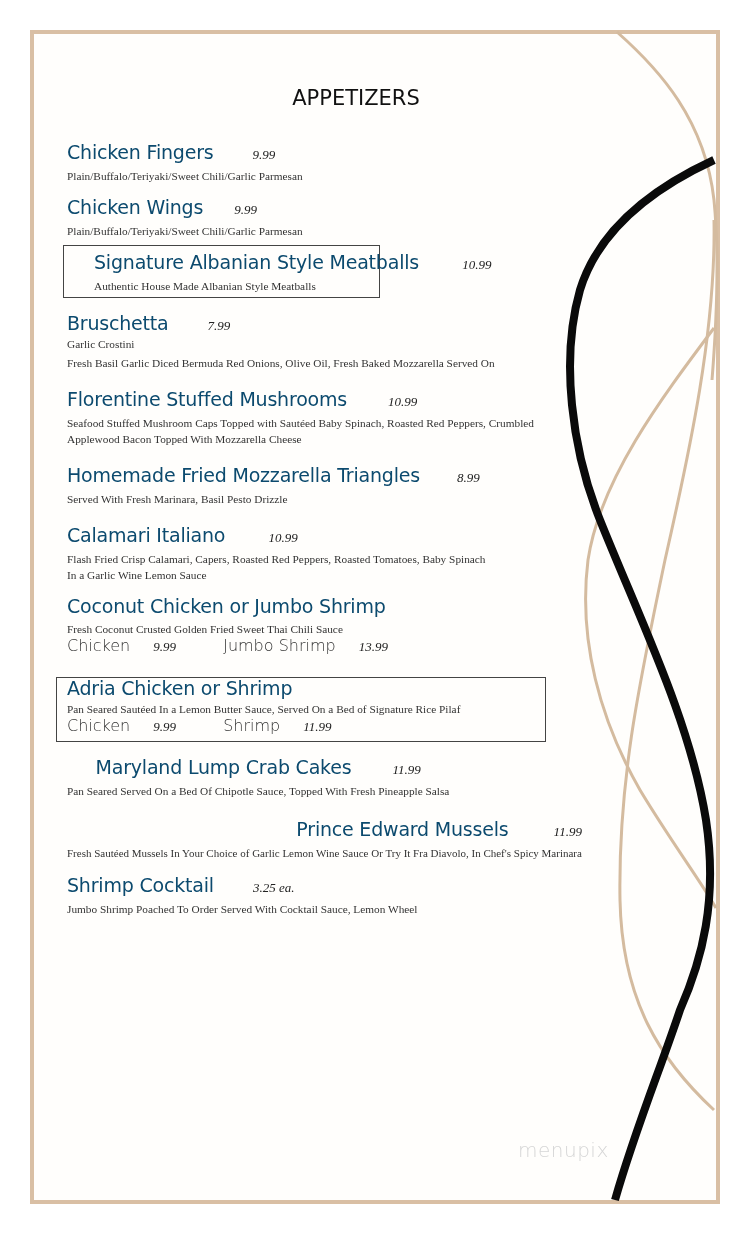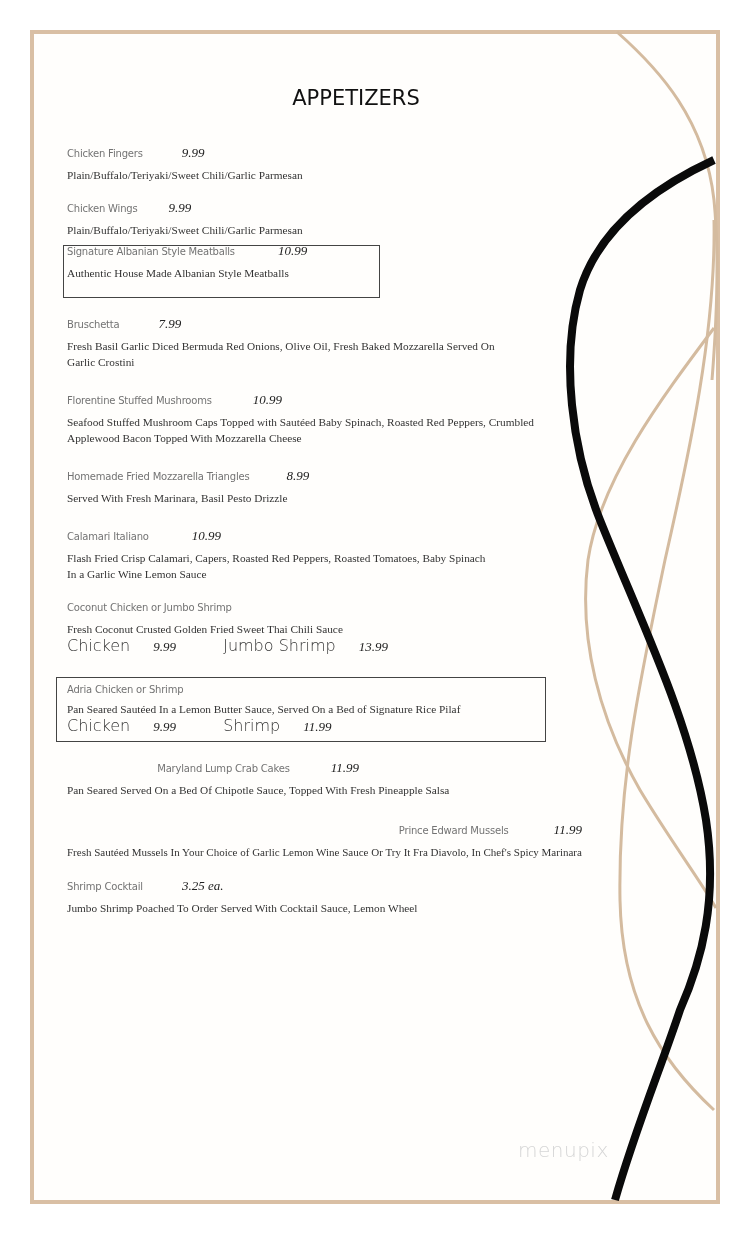--- a/index.html
+++ b/index.html
@@ -56,22 +56,22 @@
     .item {
       position: absolute;
       left: 67px;
     }
     .item-head {
       white-space: nowrap;
       line-height: 20px;
     }
     .item-name {
       font-family: "DejaVu Sans", sans-serif;
-      font-size: 10px;
-      color: #737373;
+      font-size: 19px;
+      color: #0c4a6e;
       letter-spacing: -0.2px;
     }
     .item-price {
       font-family: "Liberation Serif", serif;
       font-style: italic;
       font-size: 13px;
       color: #222;
       display: inline-block;
     }
     .item-desc {
@@ -149,35 +149,35 @@
   </div>
 
   <div class="item" style="top:197px;">
     <div class="item-head">
       <span class="item-name">Chicken Wings</span>
       <span class="item-price" style="margin-left:26px;">9.99</span>
     </div>
     <div class="item-desc">Plain/Buffalo/Teriyaki/Sweet Chili/Garlic Parmesan</div>
   </div>
 
-  <div class="item" style="top:240px;">
+  <div class="item" style="top:252px;margin-left:27px;">
     <div class="item-head">
       <span class="item-name">Signature Albanian Style Meatballs</span>
       <span class="item-price" style="margin-left:38px;">10.99</span>
     </div>
     <div class="item-desc">Authentic House Made Albanian Style Meatballs</div>
   </div>
 
   <div class="item" style="top:313px;">
     <div class="item-head">
       <span class="item-name">Bruschetta</span>
       <span class="item-price" style="margin-left:34px;">7.99</span>
     </div>
+    <div class="item-desc" style="margin-top:0;">Garlic Crostini</div>
     <div class="item-desc">Fresh Basil Garlic Diced Bermuda Red Onions, Olive Oil, Fresh Baked Mozzarella Served On</div>
-    <div class="item-desc" style="margin-top:0;">Garlic Crostini</div>
   </div>
 
   <div class="item" style="top:389px;">
     <div class="item-head">
       <span class="item-name">Florentine Stuffed Mushrooms</span>
       <span class="item-price" style="margin-left:36px;">10.99</span>
     </div>
     <div class="item-desc">Seafood Stuffed Mushroom Caps Topped with Sautéed Baby Spinach, Roasted Red Peppers, Crumbled</div>
     <div class="item-desc" style="margin-top:0;">Applewood Bacon Topped With Mozzarella Cheese</div>
   </div>

